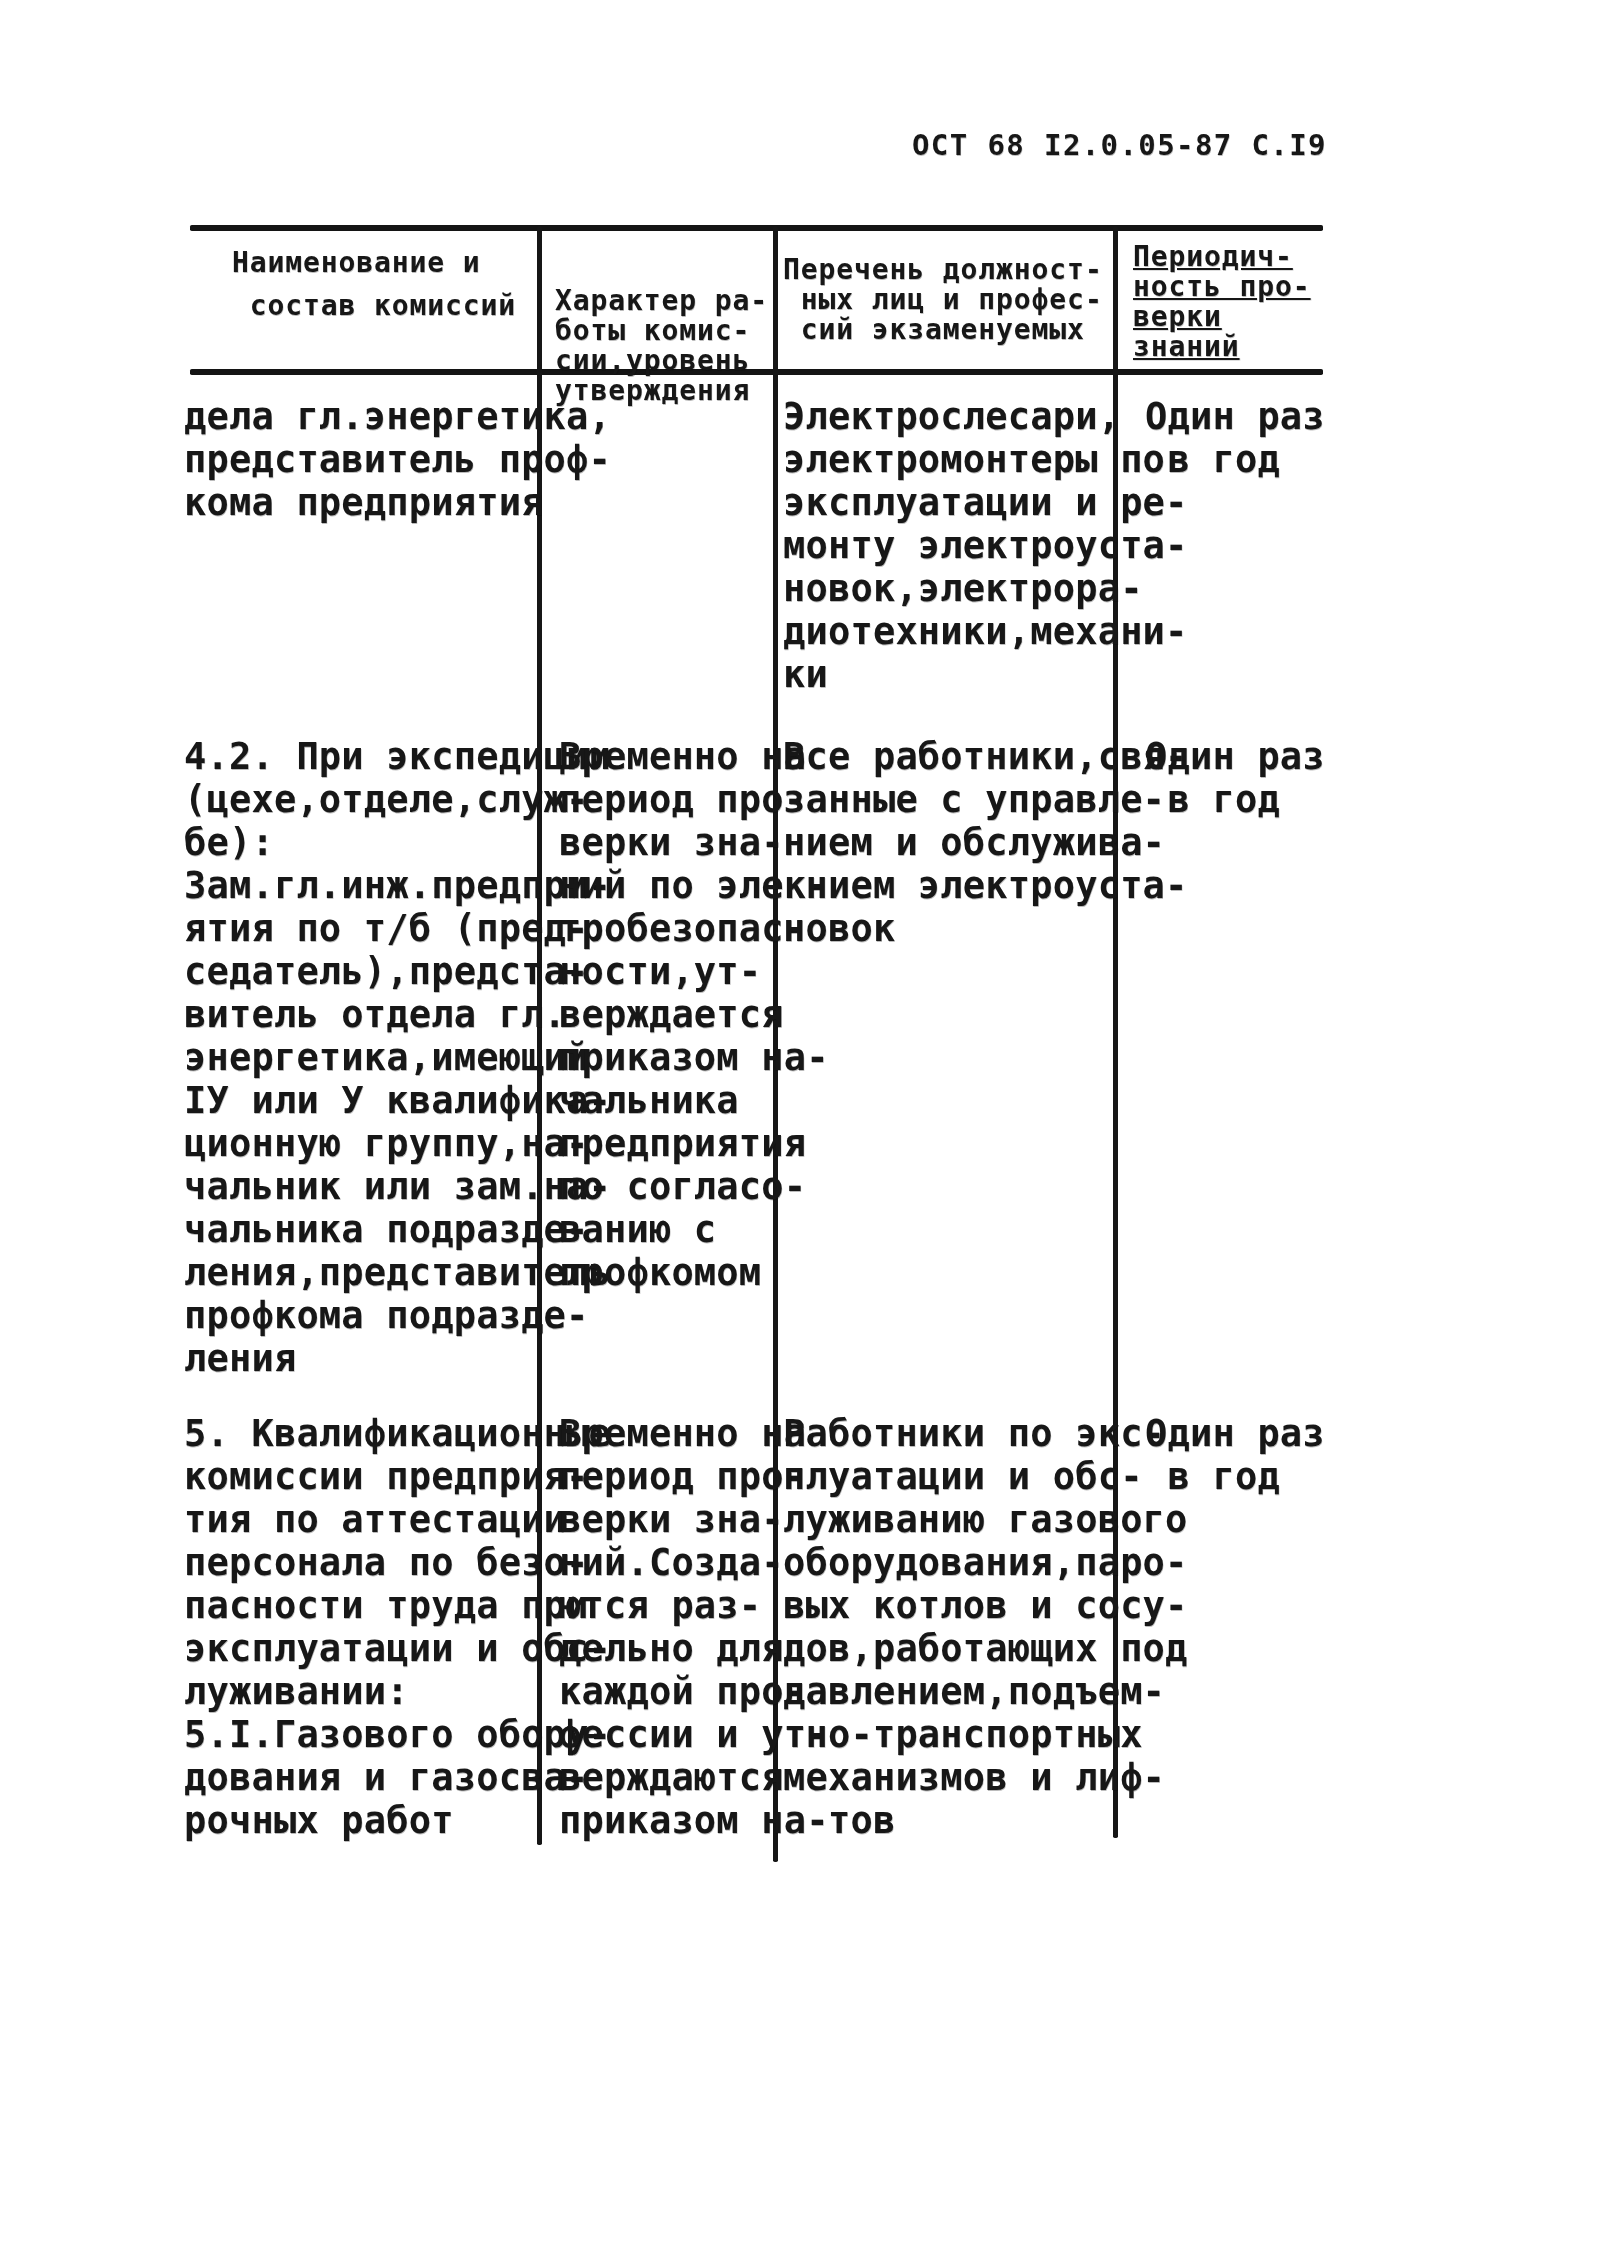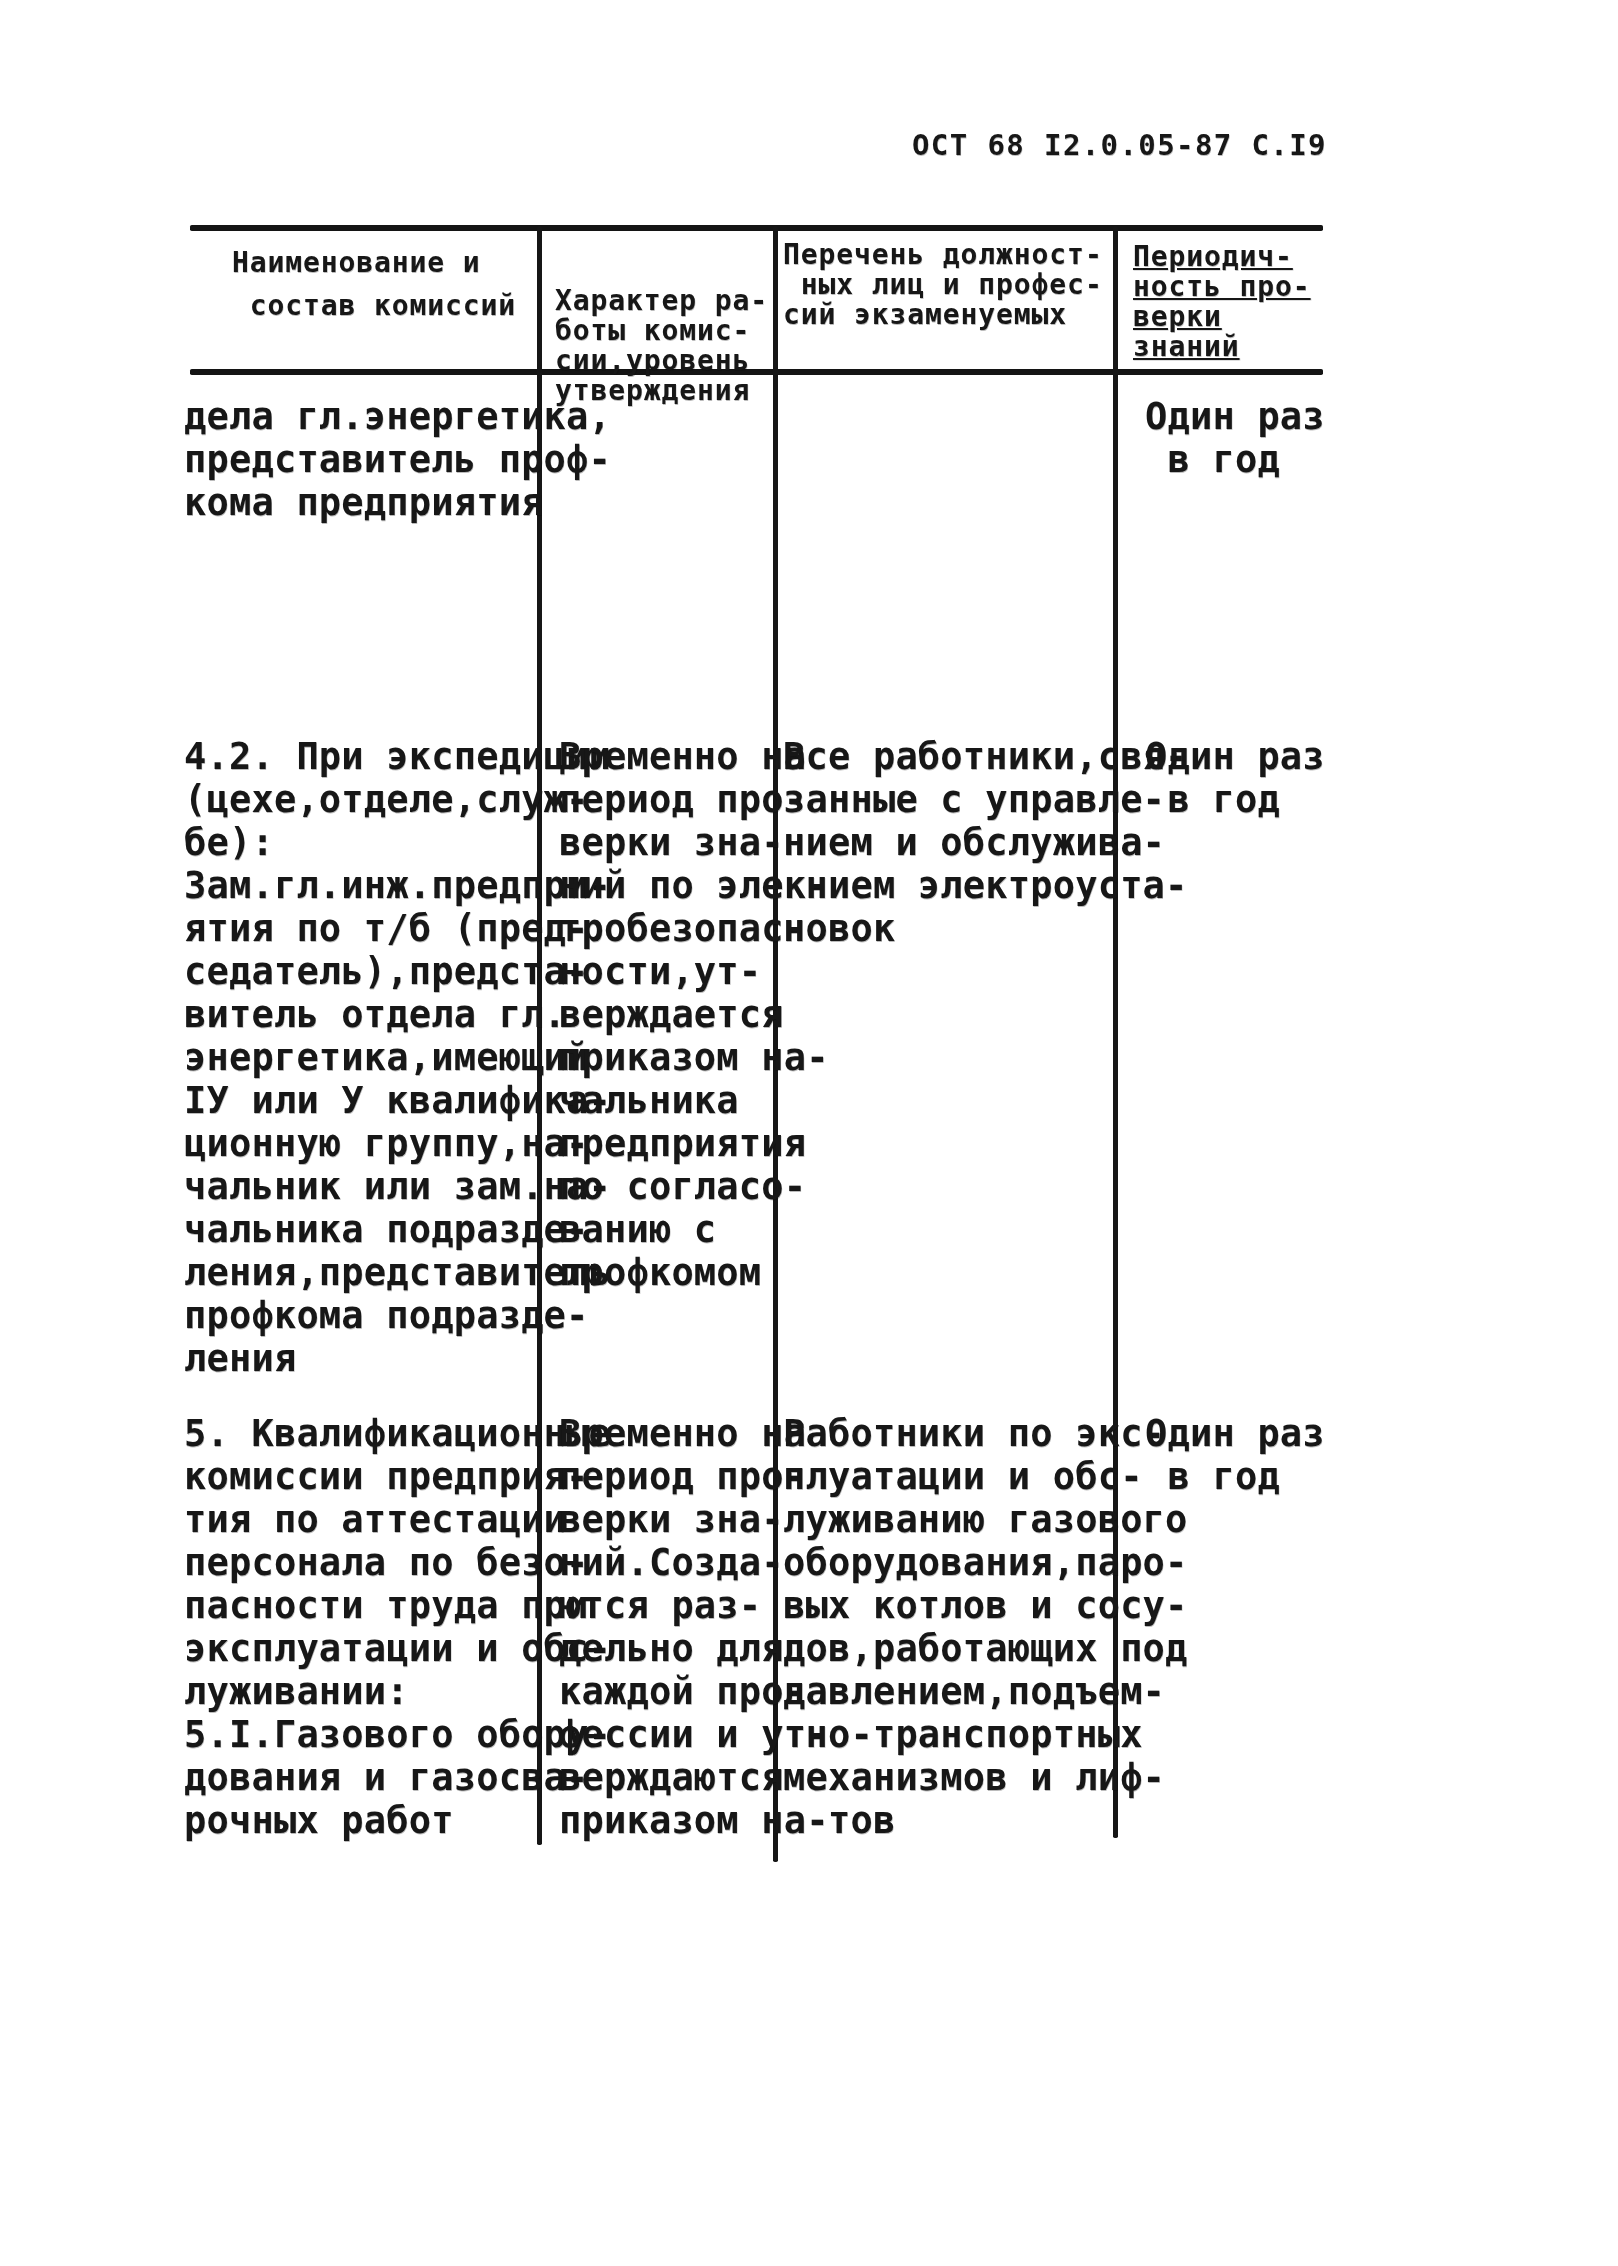--- a/index.html
+++ b/index.html
@@ -32,32 +32,39 @@
   <div class="vline" style="left:537px;top:226px;height:1619px;"></div>
   <div class="vline" style="left:773px;top:226px;height:1636px;"></div>
   <div class="vline" style="left:1113px;top:226px;height:1612px;"></div>
 
   <div class="tw hcell c1" style="left:232px;top:241px;">Наименование и
  состав комиссий</div>
   <div class="tw hcell" style="left:555px;top:242px;margin-top:44px;">Характер ра-
 боты комис-
 сии,уровень
 утверждения</div>
-  <div class="tw hcell" style="left:783px;top:240px;">Перечень должност-
+  <div class="tw hcell" style="left:783px;top:255px;text-align:center;">Перечень должност-
  ных лиц и профес-
 сий экзаменуемых</div>
   <div class="tw hcell" style="left:1133px;top:242px;text-decoration:underline;">Периодич-
 ность про-
 верки
 знаний</div>
 
   <div class="tw bcell" style="left:184px;top:395px;">дела гл.энергетика,
 представитель проф-
 кома предприятия</div>
   <div class="tw bcell" style="left:559px;top:395px;"></div>
+  <div class="tw bcell" style="left:783px;top:395px;">Электрослесари,
+электромонтеры по
+эксплуатации и ре-
+монту электроуста-
+новок,электрора-
+диотехники,механи-
+ки</div>
   <div class="tw bcell" style="left:1145px;top:395px;">Один раз
  в год</div>
 
   <div class="tw bcell" style="left:184px;top:735px;">4.2. При экспедиции
 (цехе,отделе,служ-
 бе):
 Зам.гл.инж.предпри-
 ятия по т/б (пред-
 седатель),предста-
 витель отдела гл.

